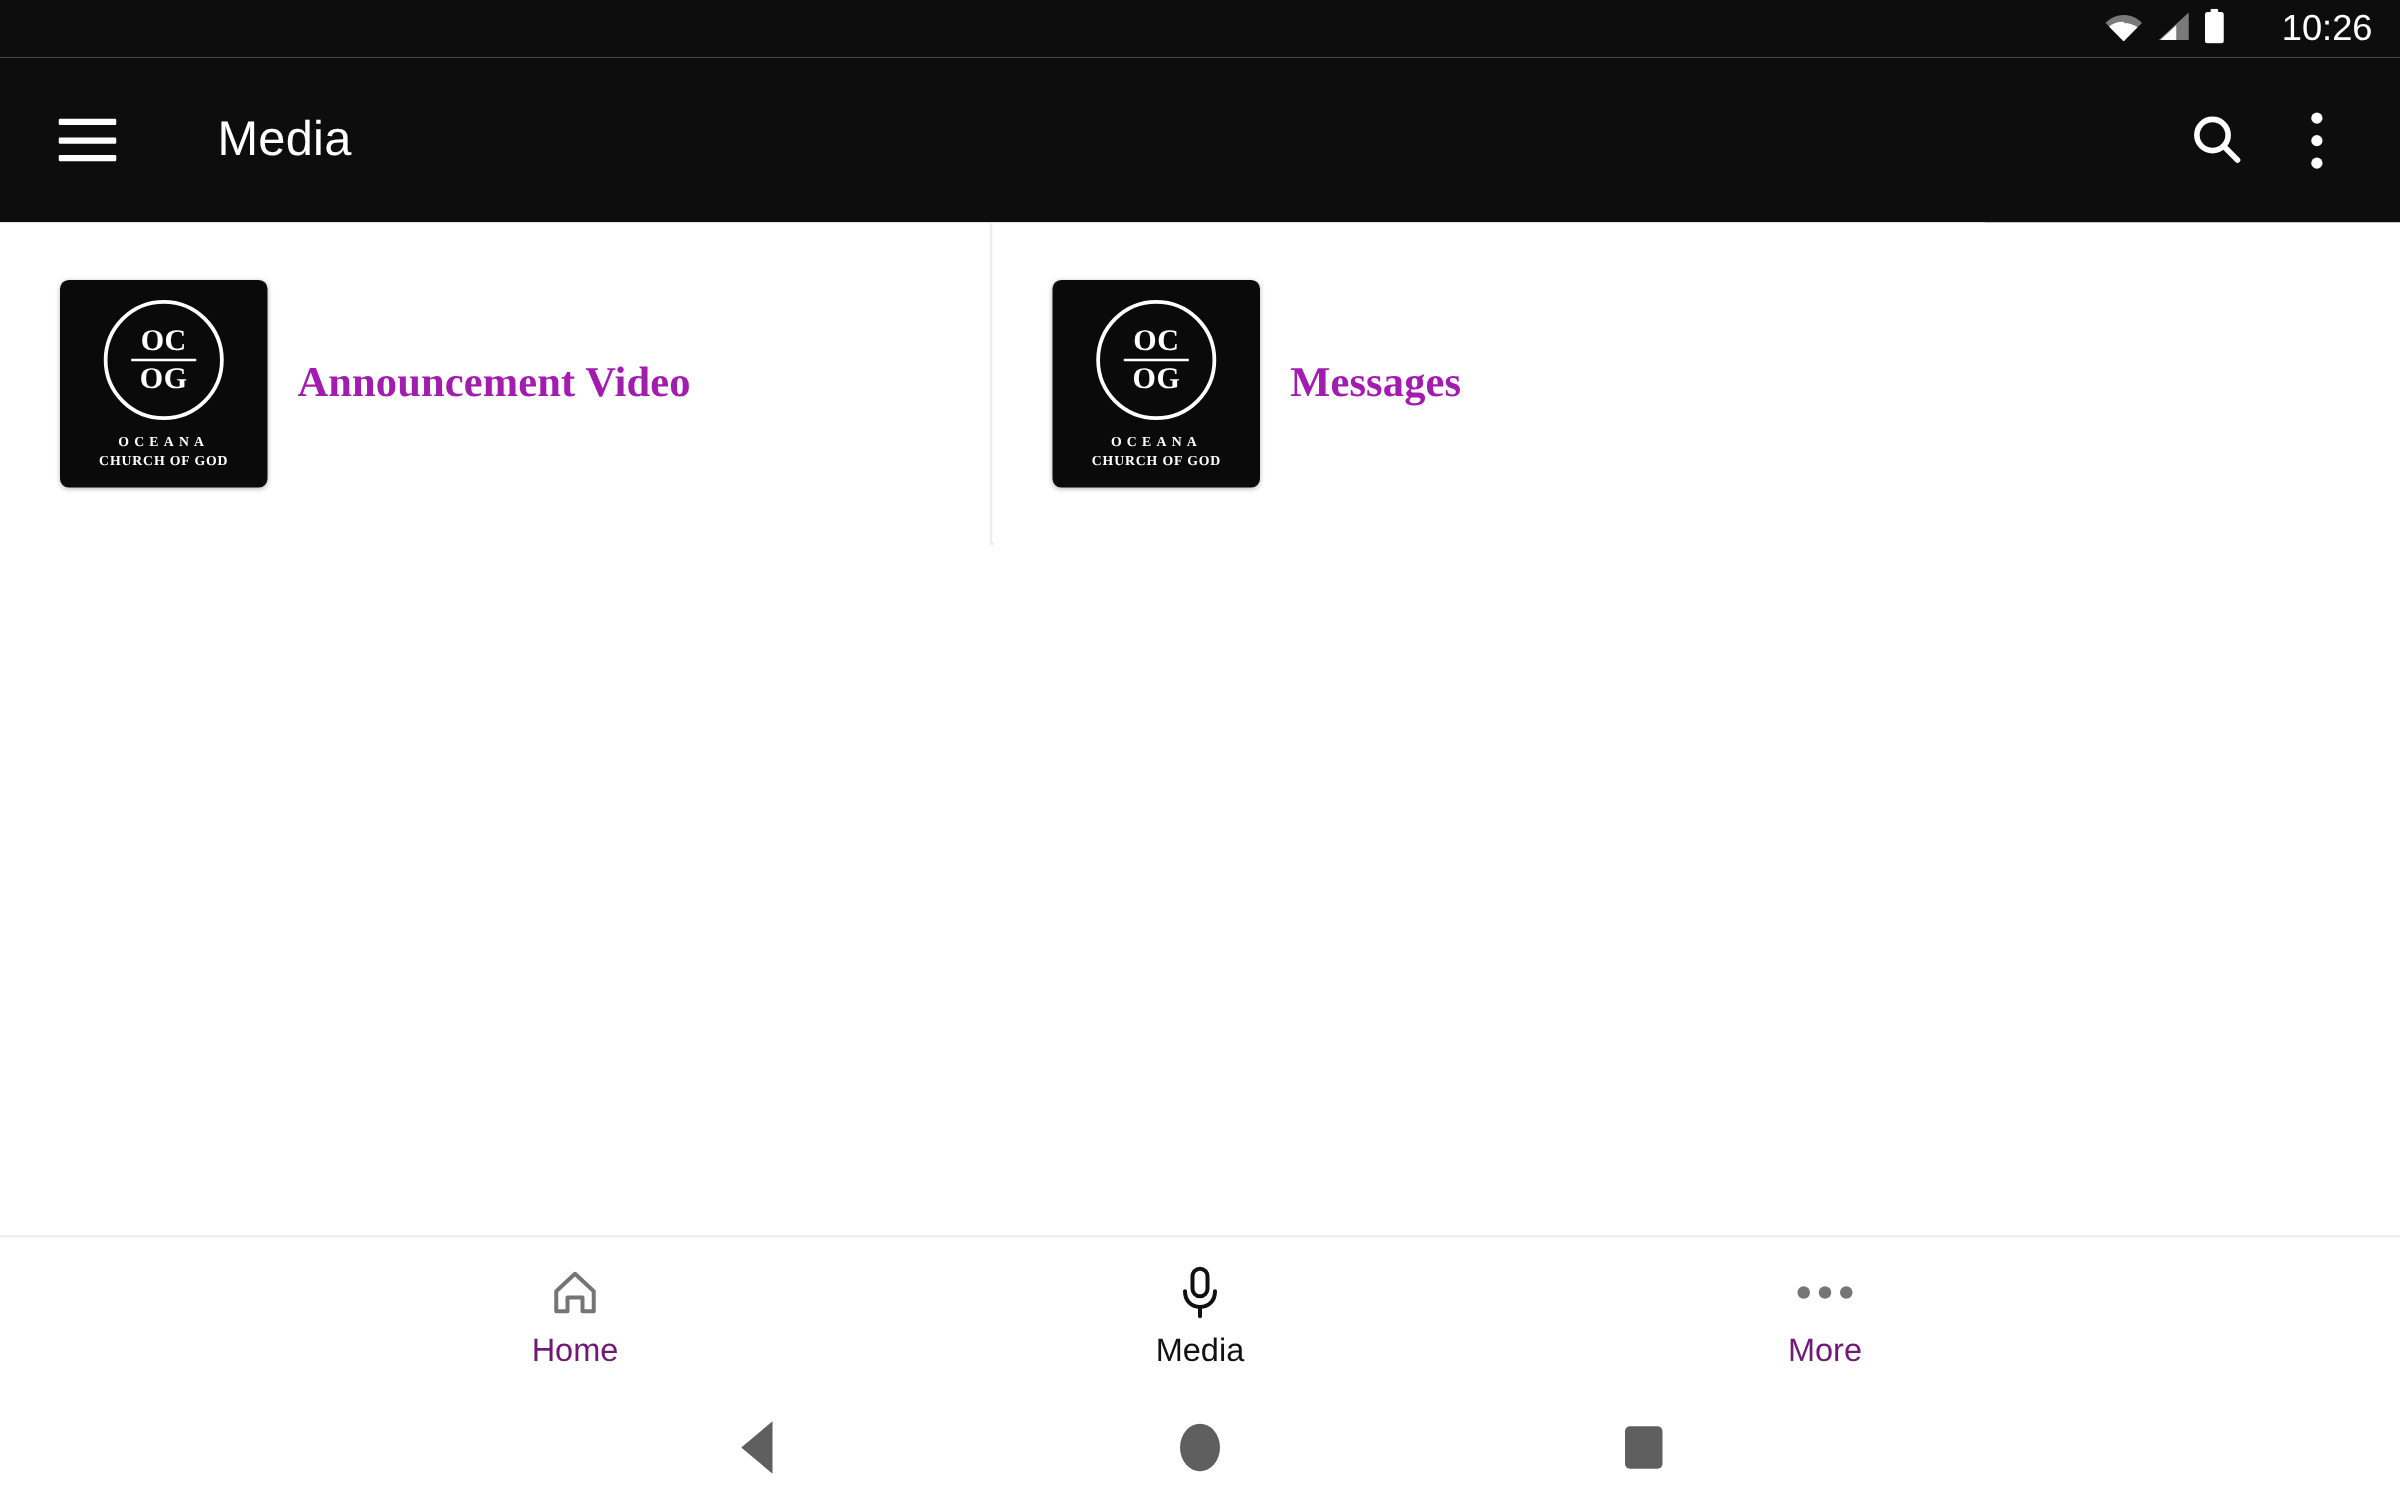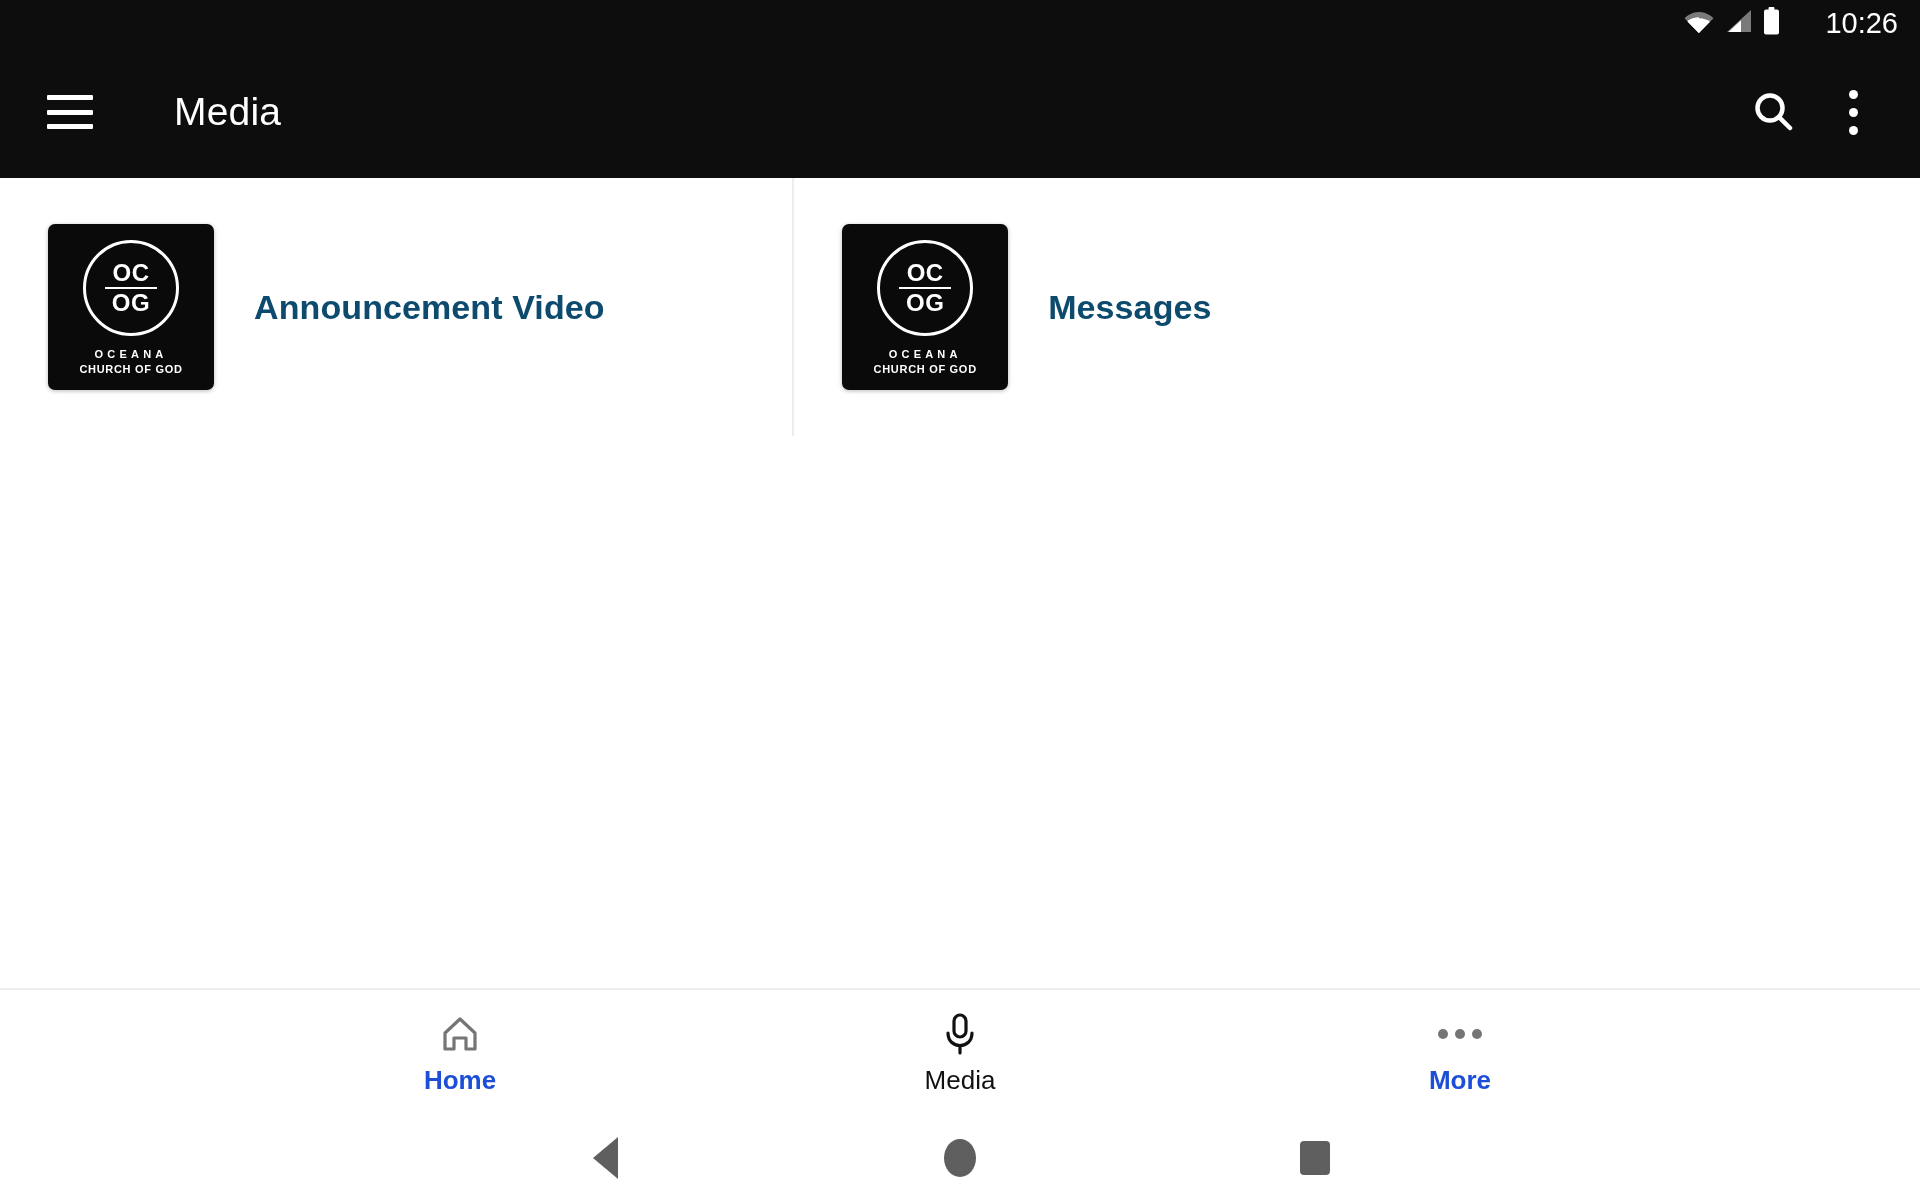--- a/index.html
+++ b/index.html
@@ -116,20 +116,21 @@
     width: 1920px;
     height: 810px;
     background: #ffffff;
   }
   .media-row {
     position: relative;
     display: flex;
     width: 1588px;
     height: 258px;
     border-bottom: 2px solid #7f1d1d;
+    font-family: Liberation Serif, serif;
   }
   .media-cell {
     width: 960px;
     height: 258px;
     display: flex;
     align-items: center;
     cursor: pointer;
     background: #ffffff;
   }
   .media-cell.left { border-right: 2px solid #ededed; }
@@ -189,22 +190,22 @@
     color: #ffffff;
     font-size: 11px;
     font-weight: 600;
     letter-spacing: 0.7px;
     margin-top: 3px;
   }
 
   .media-label {
     font-size: 34px;
     font-weight: 700;
-    color: #0c4a6e;
-    margin-left: 40px;
+    color: #a21caf;
+    margin-left: 24px;
     letter-spacing: 0.1px;
   }
 
   
   .tab-bar {
     position: absolute;
     top: 988px; left: 0;
     width: 1920px;
     height: 128px;
     background: #ffffff;
@@ -228,22 +229,22 @@
   }
   .tab-icon {
     height: 46px;
     display: flex;
     align-items: center;
     justify-content: center;
   }
   .tab-label {
     margin-top: 8px;
     font-size: 26px;
-    color: #1d4ed8;
-    font-weight: 700;
+    color: #701a75;
+    font-weight: 400;
   }
   .tab.active .tab-label {
     color: #111111;
     font-weight: 500;
   }
   .dots-icon {
     display: flex;
     align-items: center;
     gap: 7px;
   }

